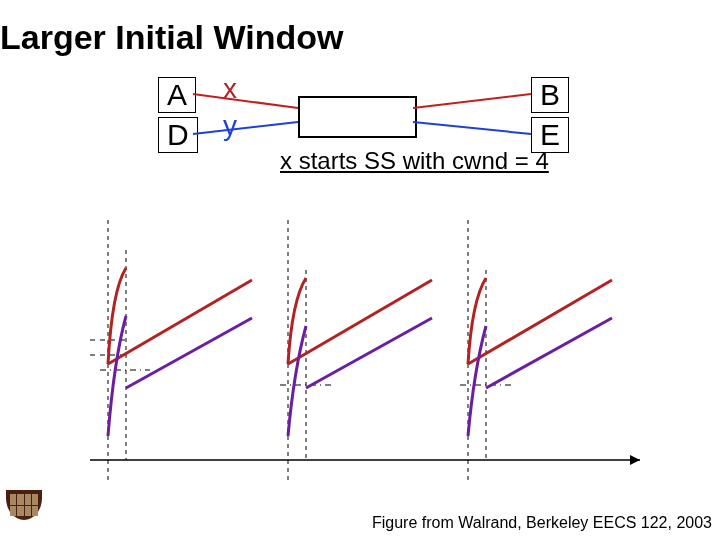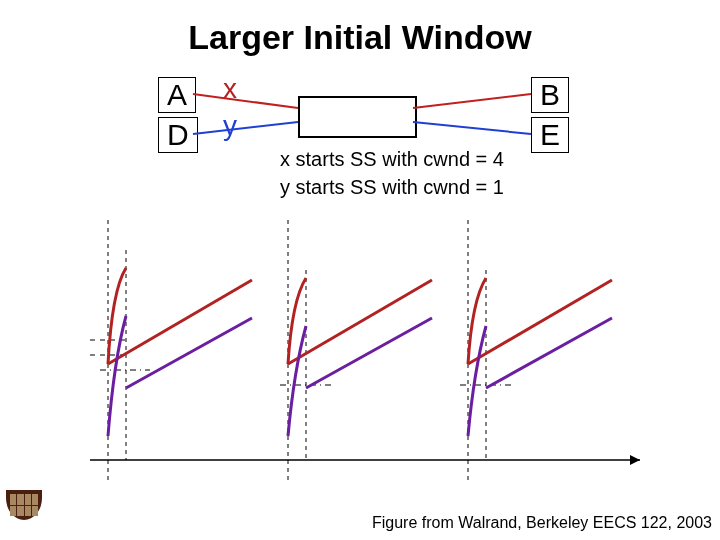--- a/index.html
+++ b/index.html
@@ -15,21 +15,20 @@
   .slide {
     position: relative;
     width: 720px;
     height: 540px;
   }
   .title {
     position: absolute;
     top: 18px;
     left: 0;
     width: 100%;
-    text-align: center;
     font-size: 34px;
     font-weight: bold;
   }
   .node-box {
     position: absolute;
     border: 1.5px solid #000;
     font-size: 30px;
     line-height: 1;
     padding: 2px 8px;
     background: #fff;
@@ -39,23 +38,24 @@
     font-size: 28px;
     line-height: 1;
   }
   .router-box {
     position: absolute;
     border: 2px solid #000;
     background: #fff;
   }
   .caption-line {
     position: absolute;
-    font-size: 20px;
+    font-size: 24px;
     line-height: 1.1;
     white-space: nowrap;
+    text-decoration: underline;
   }
   .credit {
     position: absolute;
     font-size: 16px;
   }
   svg.link {
     position: absolute;
     overflow: visible;
   }
   
@@ -119,21 +119,20 @@
     <line x1="193" y1="94" x2="298" y2="108" stroke="#c02020" stroke-width="2"></line>
 
     <line x1="193" y1="134" x2="298" y2="122" stroke="#2040d0" stroke-width="2"></line>
 
     <line x1="413" y1="108" x2="531" y2="94" stroke="#c02020" stroke-width="2"></line>
 
     <line x1="413" y1="122" x2="531" y2="134" stroke="#2040d0" stroke-width="2"></line>
   </svg>
 
   <div class="caption-line" style="left:280px; top:148px;">x starts SS with cwnd = 4</div>
-  <div class="caption-line" style="left:280px; top:176px;">y starts SS with cwnd = 1</div>
 
   <svg class="plot" viewBox="0 0 580 280">
 
     <line x1="20" y1="250" x2="570" y2="250" stroke="#000" stroke-width="1.5"></line>
     <polygon points="570,250 560,245 560,255" fill="#000"></polygon>
     <line x1="20" y1="250" x2="20" y2="0" stroke="#000" stroke-width="1" opacity="0"></line>
 
     <g stroke="#000" stroke-width="1" stroke-dasharray="4 4">
       <line x1="38" y1="10" x2="38" y2="270"></line>
       <line x1="218" y1="10" x2="218" y2="270"></line>

